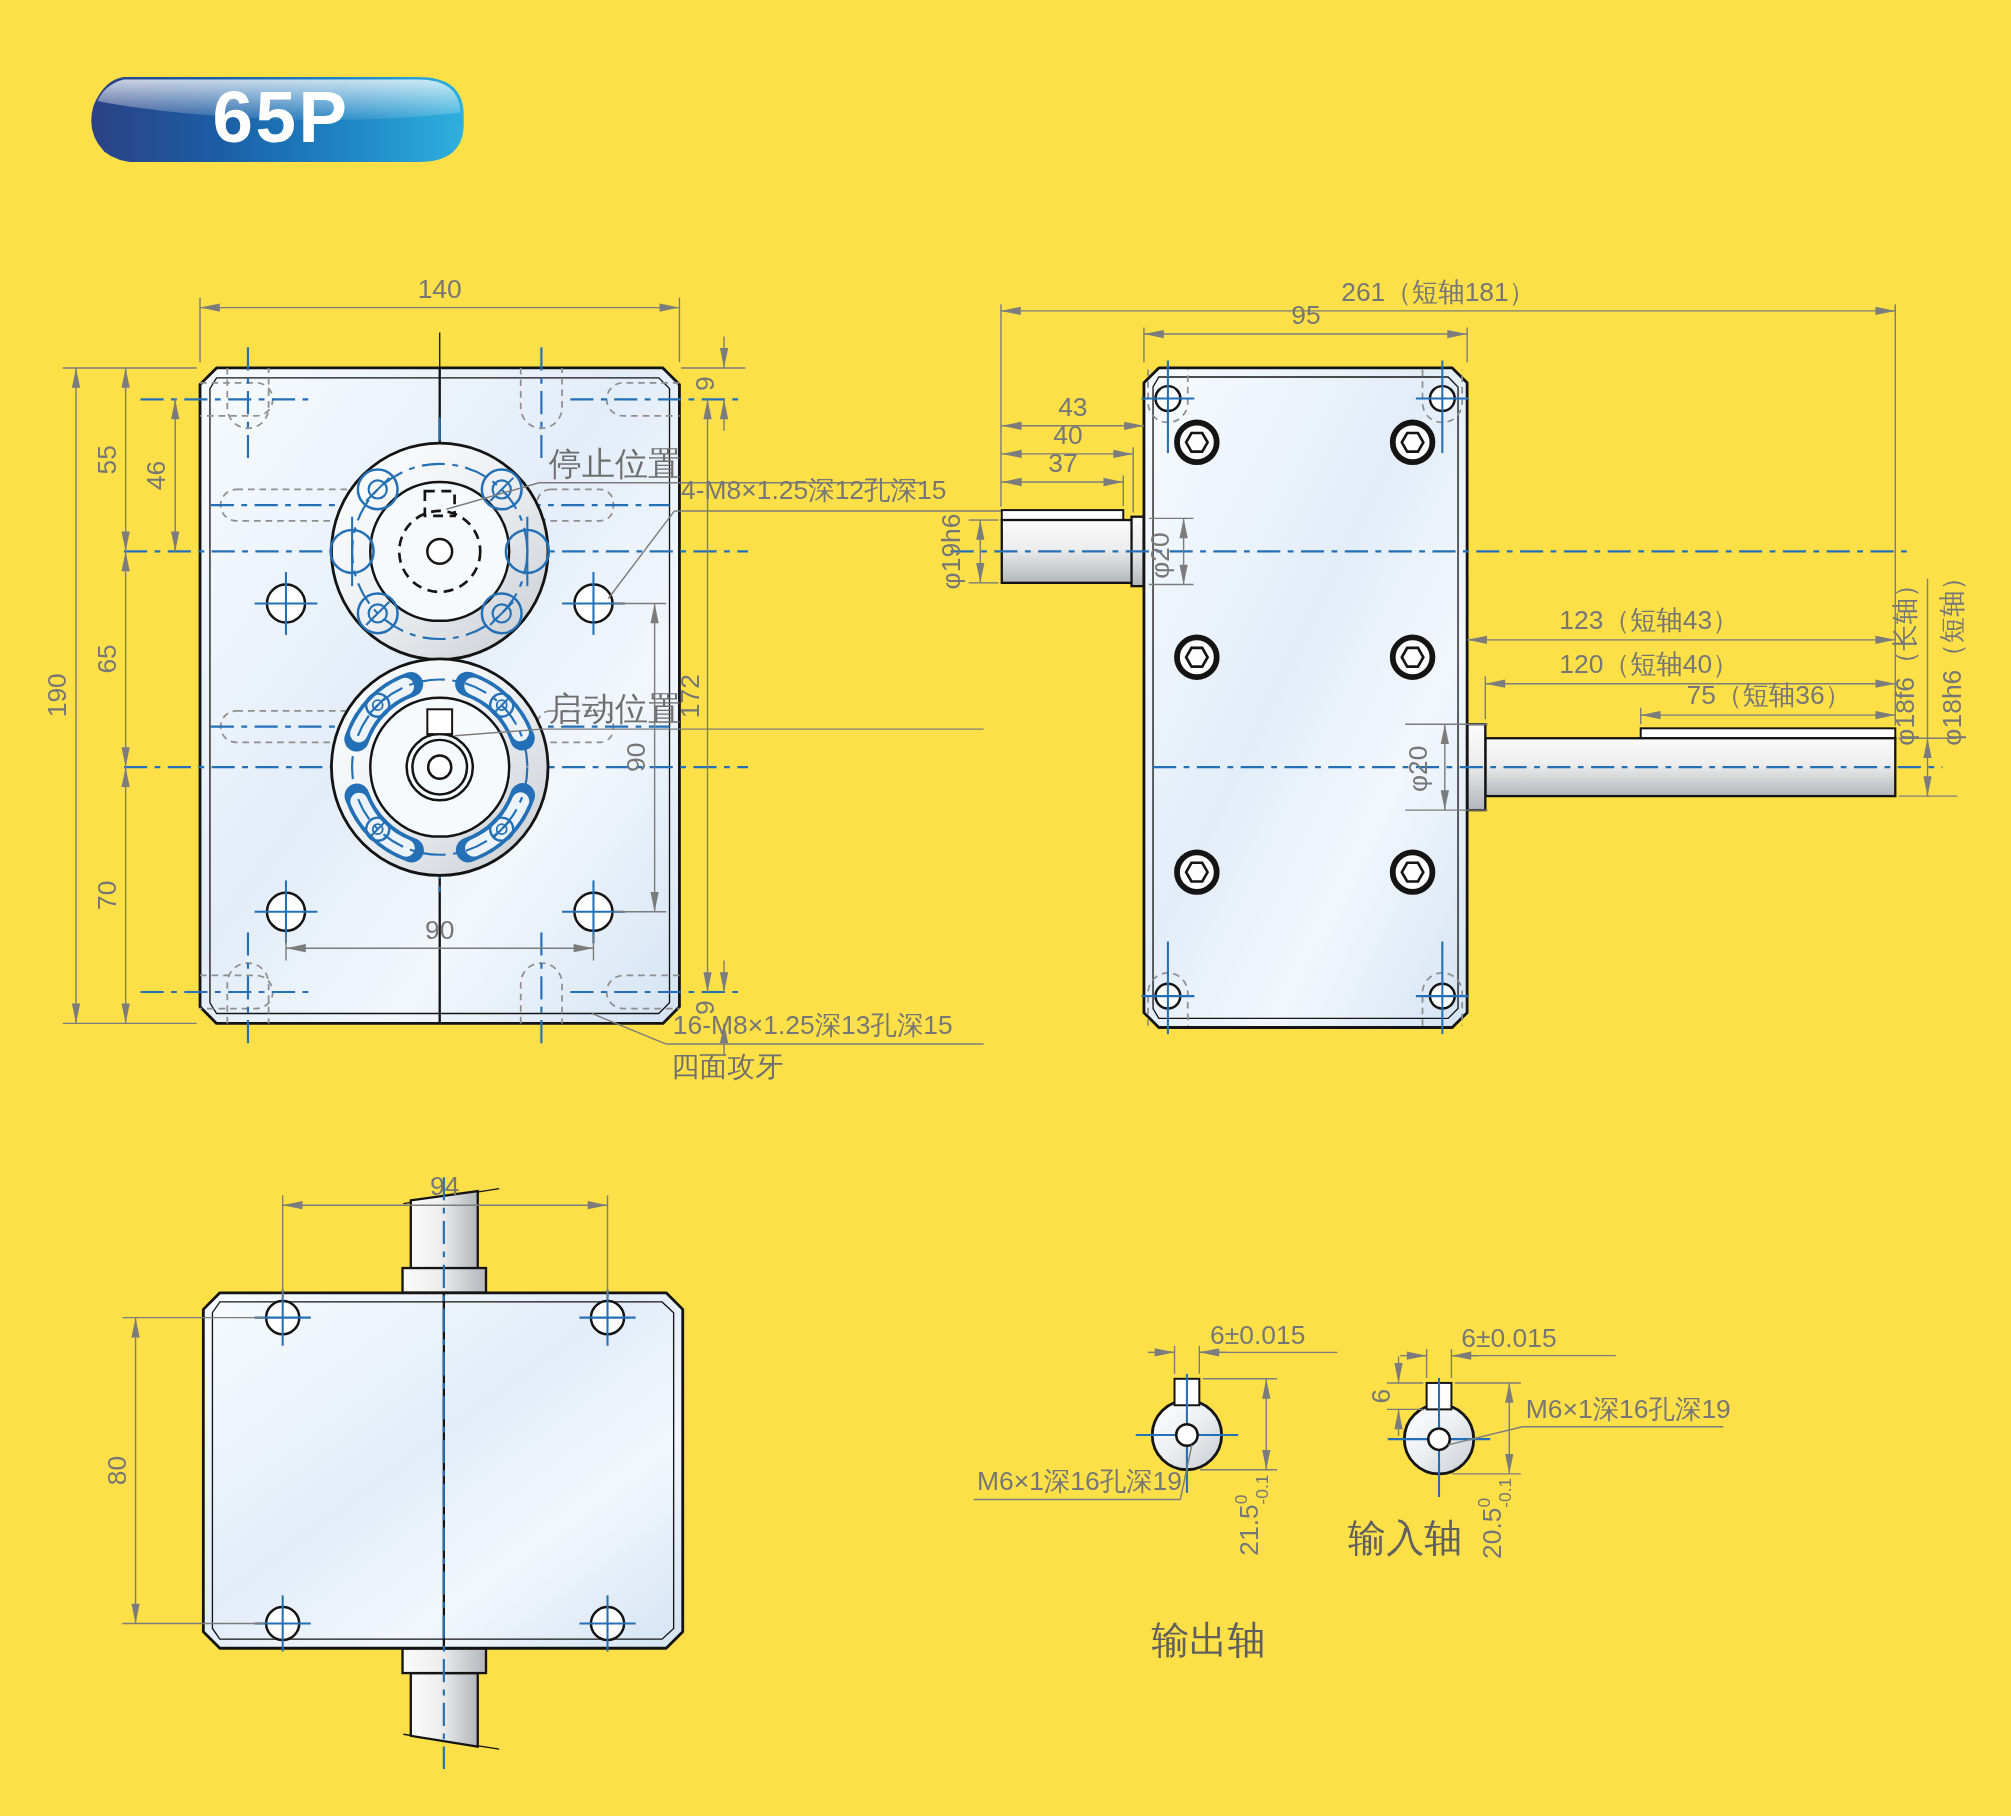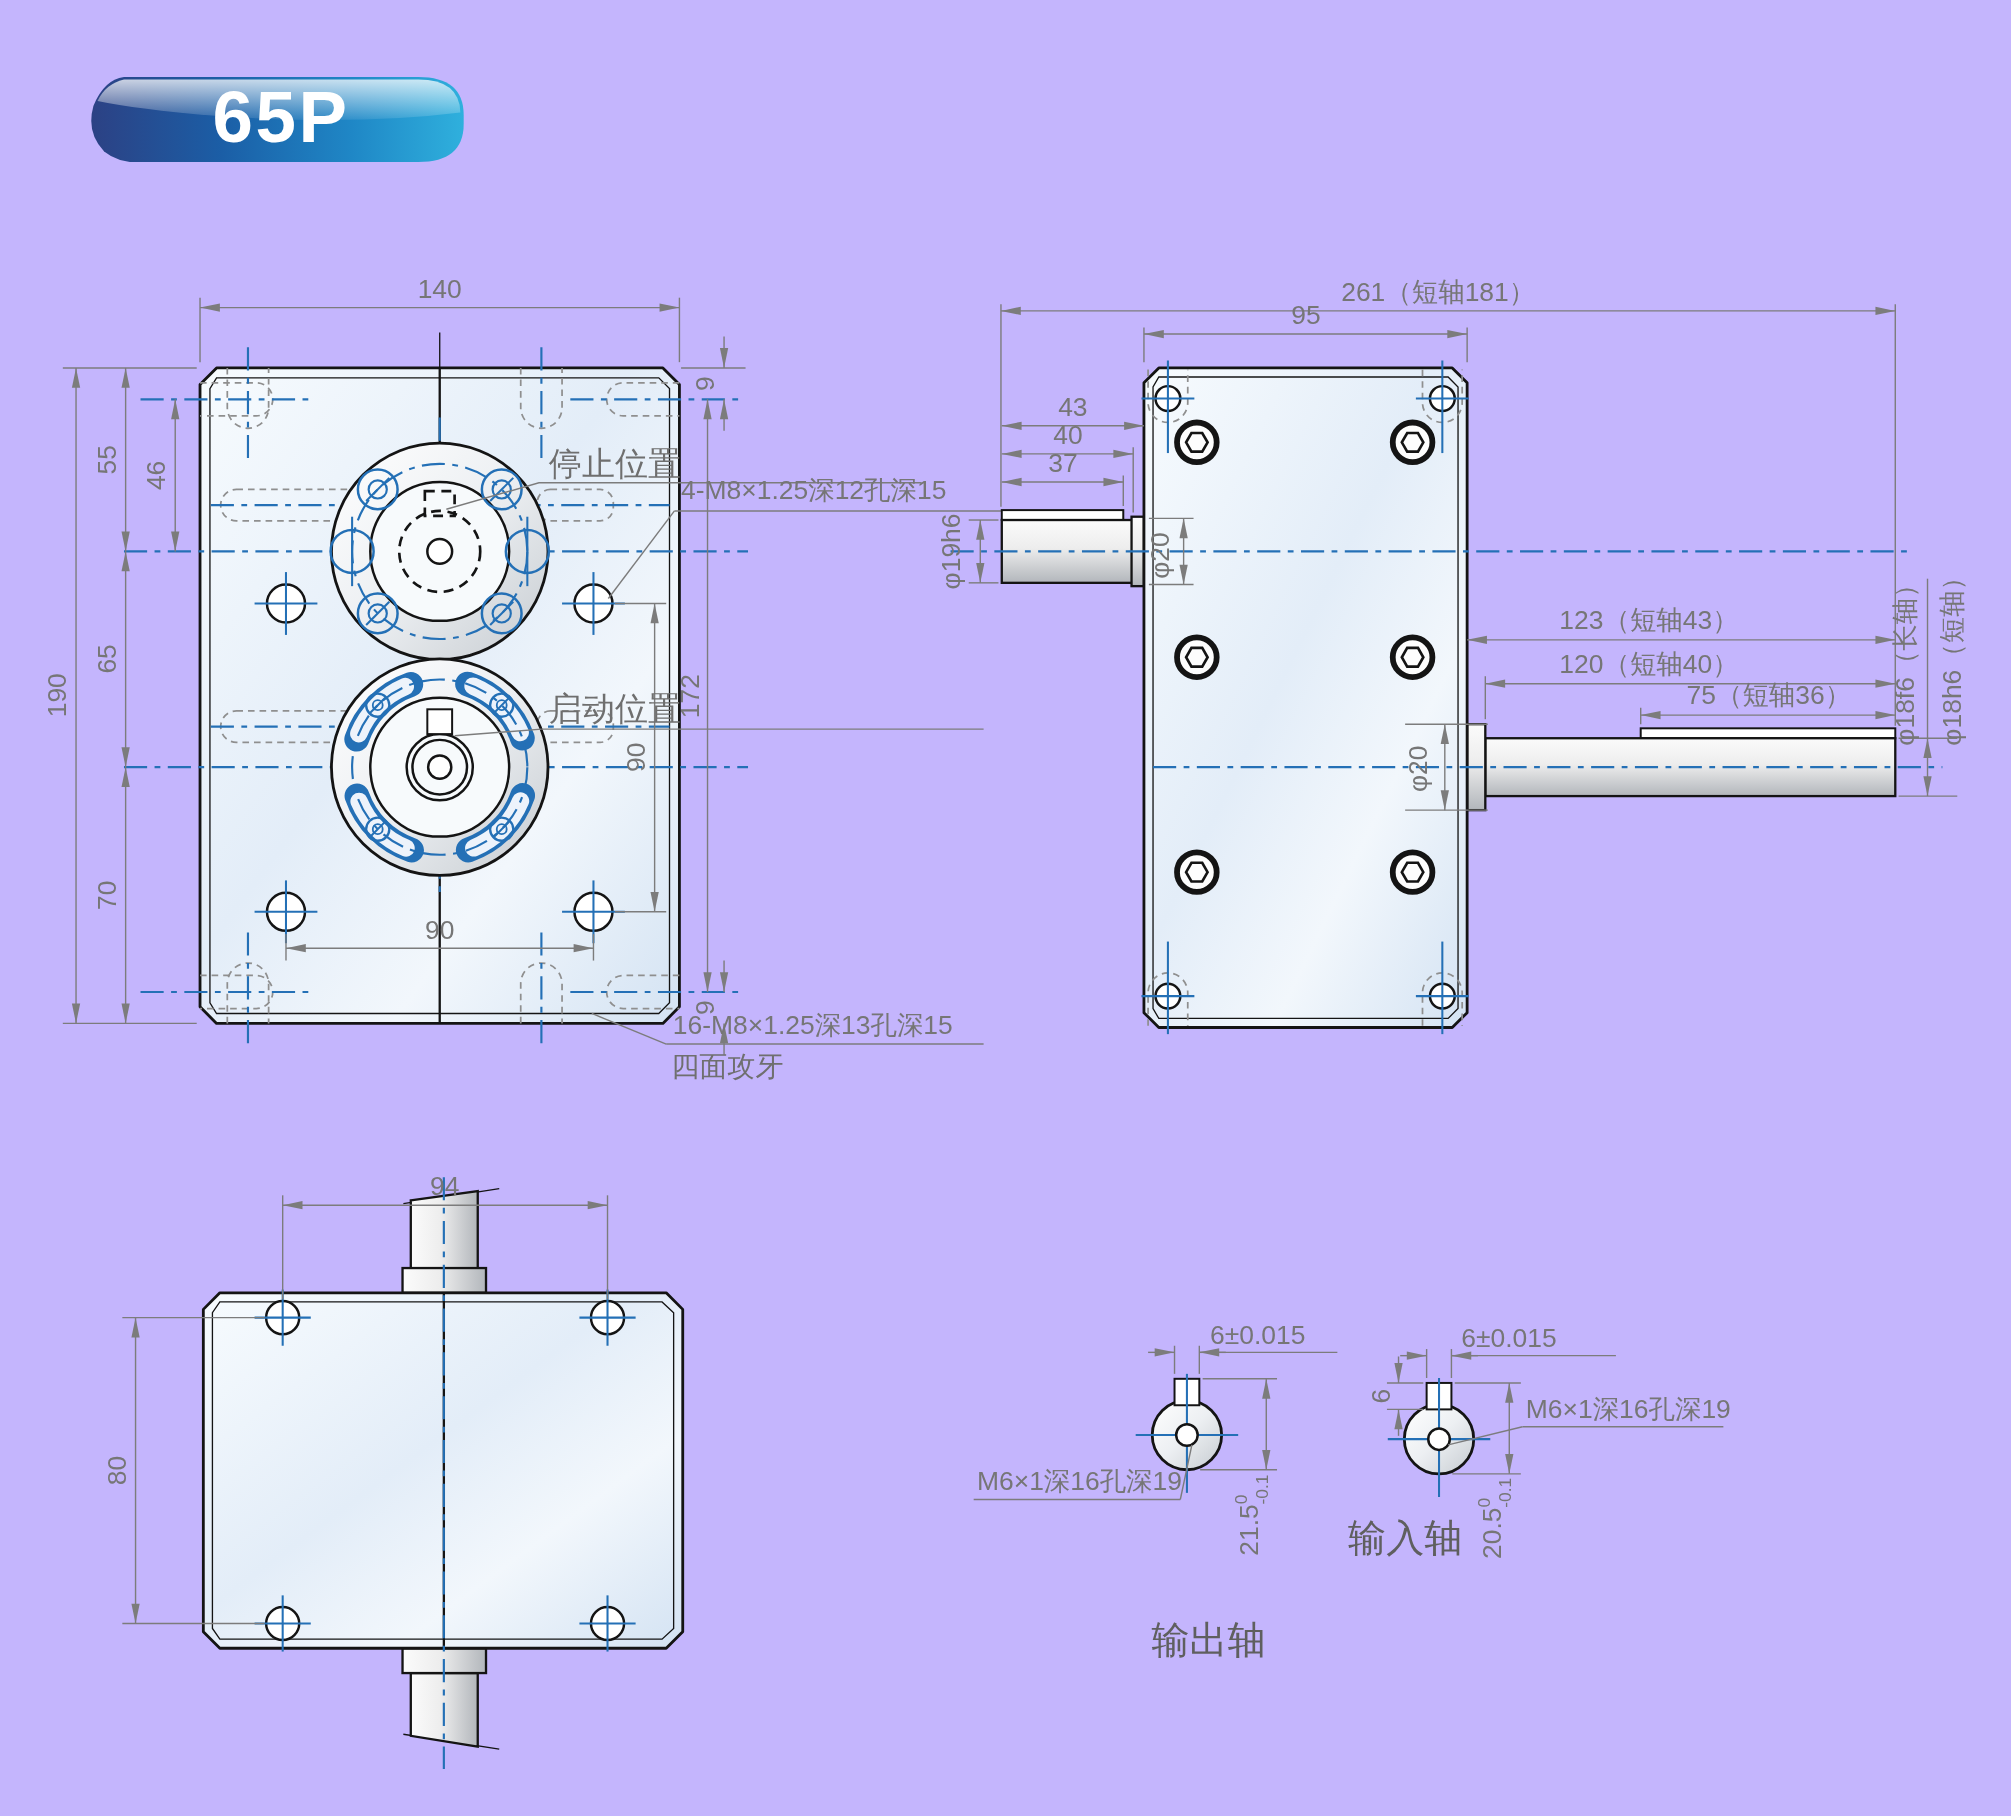--- a/index.html
+++ b/index.html
@@ -1,16 +1,16 @@
 <!DOCTYPE html>
 <html style="font-size:13.2px"><head>
 <meta charset="utf-8">
 <style>
   html,body{margin:0;padding:0;background:#ffffff;}
-  .stage{width:2011px;height:1817px;position:relative;background:#c4b5fd;overflow:hidden;}
+  .stage{width:2011px;height:1817px;position:relative;background:#fde047;overflow:hidden;}
   svg{display:block;}
   svg text{font-family:"Liberation Sans","DejaVu Sans",sans-serif;fill:#767676;}
   .t32{font-size:32px;}
   .t34{font-size:34px;fill:#6f6f6f;}
   .t40{font-size:40px;fill:#6f6f6f;}
   .t46{font-size:46px;fill:#5f5f5f;}
   .tol{font-size:21px;}
   .badgeT{font-size:88px;font-weight:bold;fill:#ffffff;letter-spacing:3px;}
   .outF{fill:url(#gBody);stroke:#141414;stroke-width:3.4;stroke-linejoin:round;}
   .flange{fill:url(#gFlange);stroke:#141414;stroke-width:3.4;}

